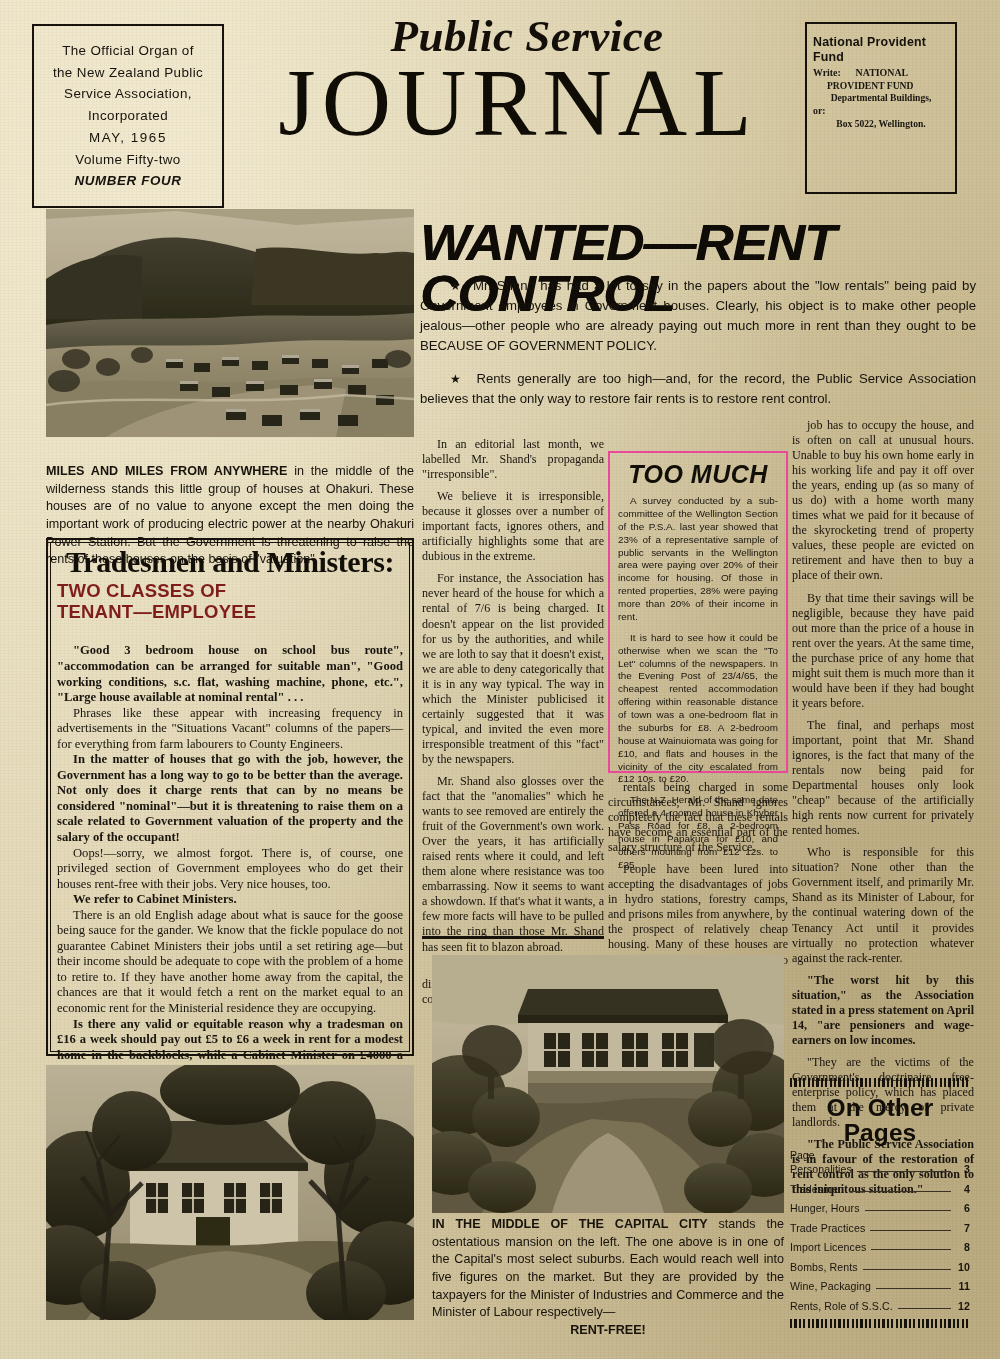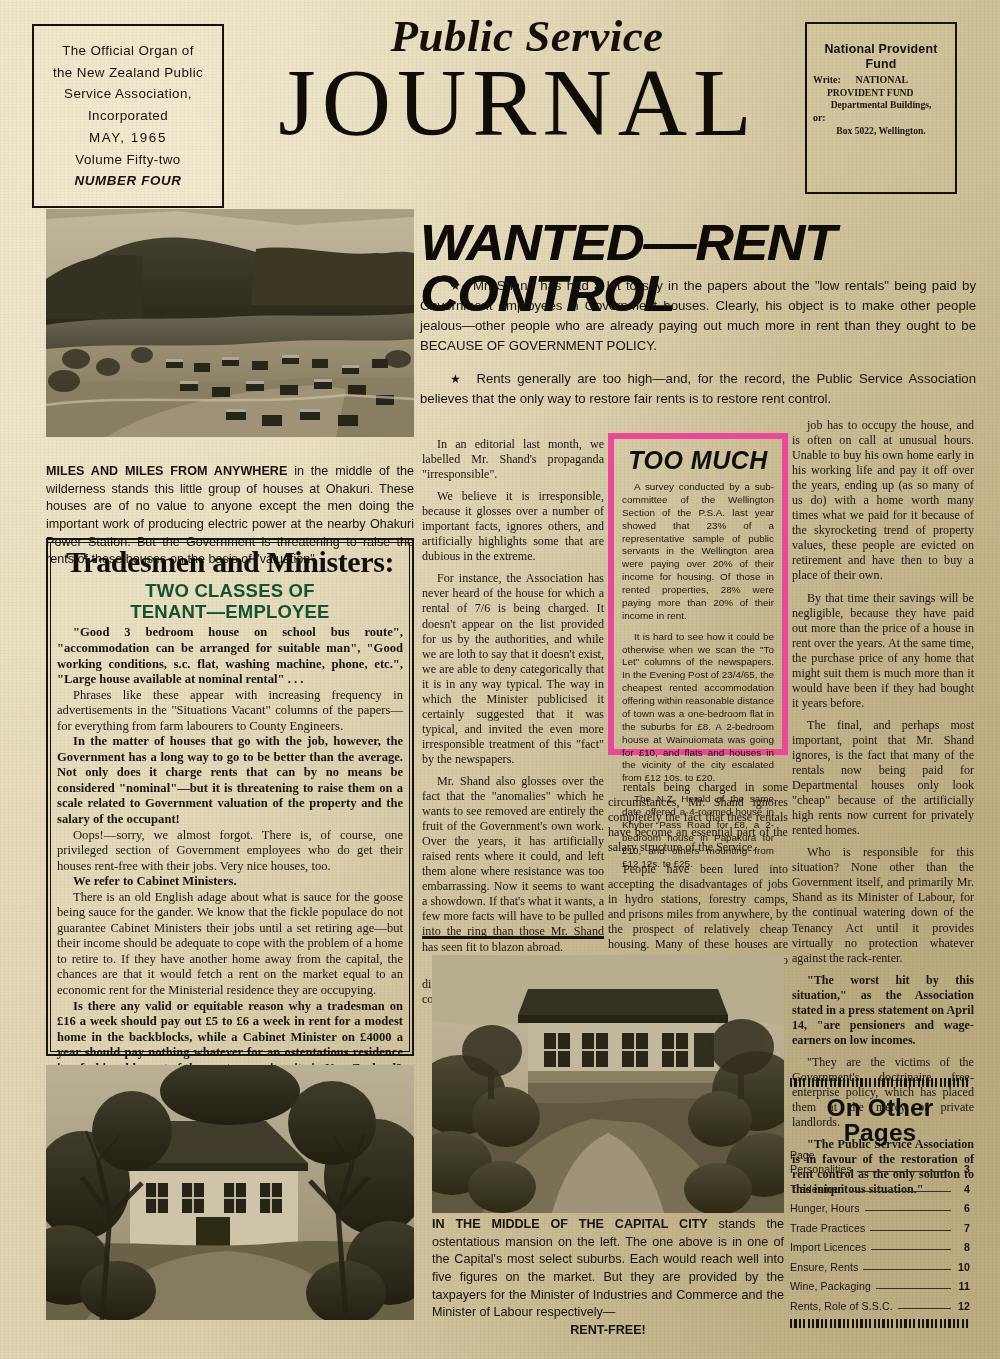--- a/index.html
+++ b/index.html
@@ -50,21 +50,21 @@
     font-family:"Liberation Serif", serif; font-weight:400;
     font-size:96px; line-height:.96; letter-spacing:6px; color:#100c06;
     margin-top:-2px; text-indent:4px;
   }
 
   .npf{
     position:absolute; left:805px; top:22px; width:152px; height:172px;
     border:2.5px solid #17130c; padding:4px 6px 4px 6px; box-sizing:border-box;
   }
   .npf h3{
-    margin:14px 0 3px; text-align:center; font-family:"Liberation Sans", sans-serif;
+    margin:7px 0 3px; text-align:left; font-family:"Liberation Sans", sans-serif;
     font-weight:700; font-size:12.4px; line-height:1.18; letter-spacing:.2px; color:#14100a;
   }
   .npf p{
     margin:0; font-family:"Liberation Serif", serif; font-size:9.6px; line-height:1.21;
     text-align:justify; color:#1a1610;
   }
   .npf .w{ margin-top:2px; font-weight:700; font-size:9.9px; line-height:1.3; text-align:left; }
   .npf .ctr{ text-align:center; font-weight:700; }
   .npf .ind{ padding-left:14px; font-weight:700; }
 
@@ -107,21 +107,21 @@
   #tradesmen:before{
     content:""; position:absolute; left:2px; top:2px; right:2px; bottom:2px;
     border:1px solid #17130c; pointer-events:none;
   }
   #tradesmen .hd1{
     font-family:"Liberation Serif", serif; font-weight:700; font-size:30px;
     line-height:1.05; letter-spacing:-.4px; text-align:center; color:#120e08; margin:2px 0 2px;
   }
   #tradesmen .hd2{
     font-family:"Liberation Sans", sans-serif; font-weight:700; font-size:18.5px;
-    line-height:1.16; text-align:center; letter-spacing:.2px; color:#14532d; margin-bottom:3px;
+    line-height:1.16; letter-spacing:.2px; color:#7f1d1d; margin-bottom:21px;
   }
   #tradesmen p{
     margin:0; font-family:"Liberation Serif", serif; font-size:12.6px; line-height:1.235;
     text-align:justify; text-indent:16px; color:#19150e;
   }
   #tradesmen p.allb{ font-weight:700; }
 
   
   .col{ position:absolute; }
   .col p{
@@ -131,22 +131,22 @@
   .col p.allb{ font-weight:700; }
   #col-mid{ left:422px; top:437px; width:182px; }
   #col-right{ left:608px; top:780px; width:180px; }
   #col-far{ left:792px; top:418px; width:182px; }
 
   .rule{ position:absolute; background:#17130c; }
   #rule-mid{ left:422px; top:936px; width:182px; height:2.5px; }
 
   
   #toomuch{
-    position:absolute; left:608px; top:433px; width:180px; height:322px;
-    border:6px solid #ec4899; box-sizing:border-box; padding:5px 8px;
+    position:absolute; left:608px; top:451px; width:180px; height:322px;
+    border:2px solid #ec4899; box-sizing:border-box; padding:5px 8px;
   }
   #toomuch h2{
     margin:4px 0 8px; font-family:"Liberation Sans", sans-serif;
     font-weight:700; font-style:italic; font-size:25px; line-height:1;
     text-align:center; letter-spacing:.5px; color:#120e08;
   }
   #toomuch p{
     margin:0 0 8px; font-family:"Liberation Sans", sans-serif;
     font-size:9.9px; line-height:1.3; text-align:justify; text-indent:12px; color:#1a1610;
   }
@@ -498,21 +498,21 @@
       <span class="t">Trade Practices</span>
       <span class="dots"></span>
       <span class="pg">7</span>
     </div>
     <div class="toc-row">
       <span class="t">Import Licences</span>
       <span class="dots"></span>
       <span class="pg">8</span>
     </div>
     <div class="toc-row">
-      <span class="t">Ensure, Rents</span>
+      <span class="t">Bombs, Rents</span>
       <span class="dots"></span>
       <span class="pg">10</span>
     </div>
     <div class="toc-row">
       <span class="t">Wine, Packaging</span>
       <span class="dots"></span>
       <span class="pg">11</span>
     </div>
     <div class="toc-row">
       <span class="t">Rents, Role of S.S.C.</span>

